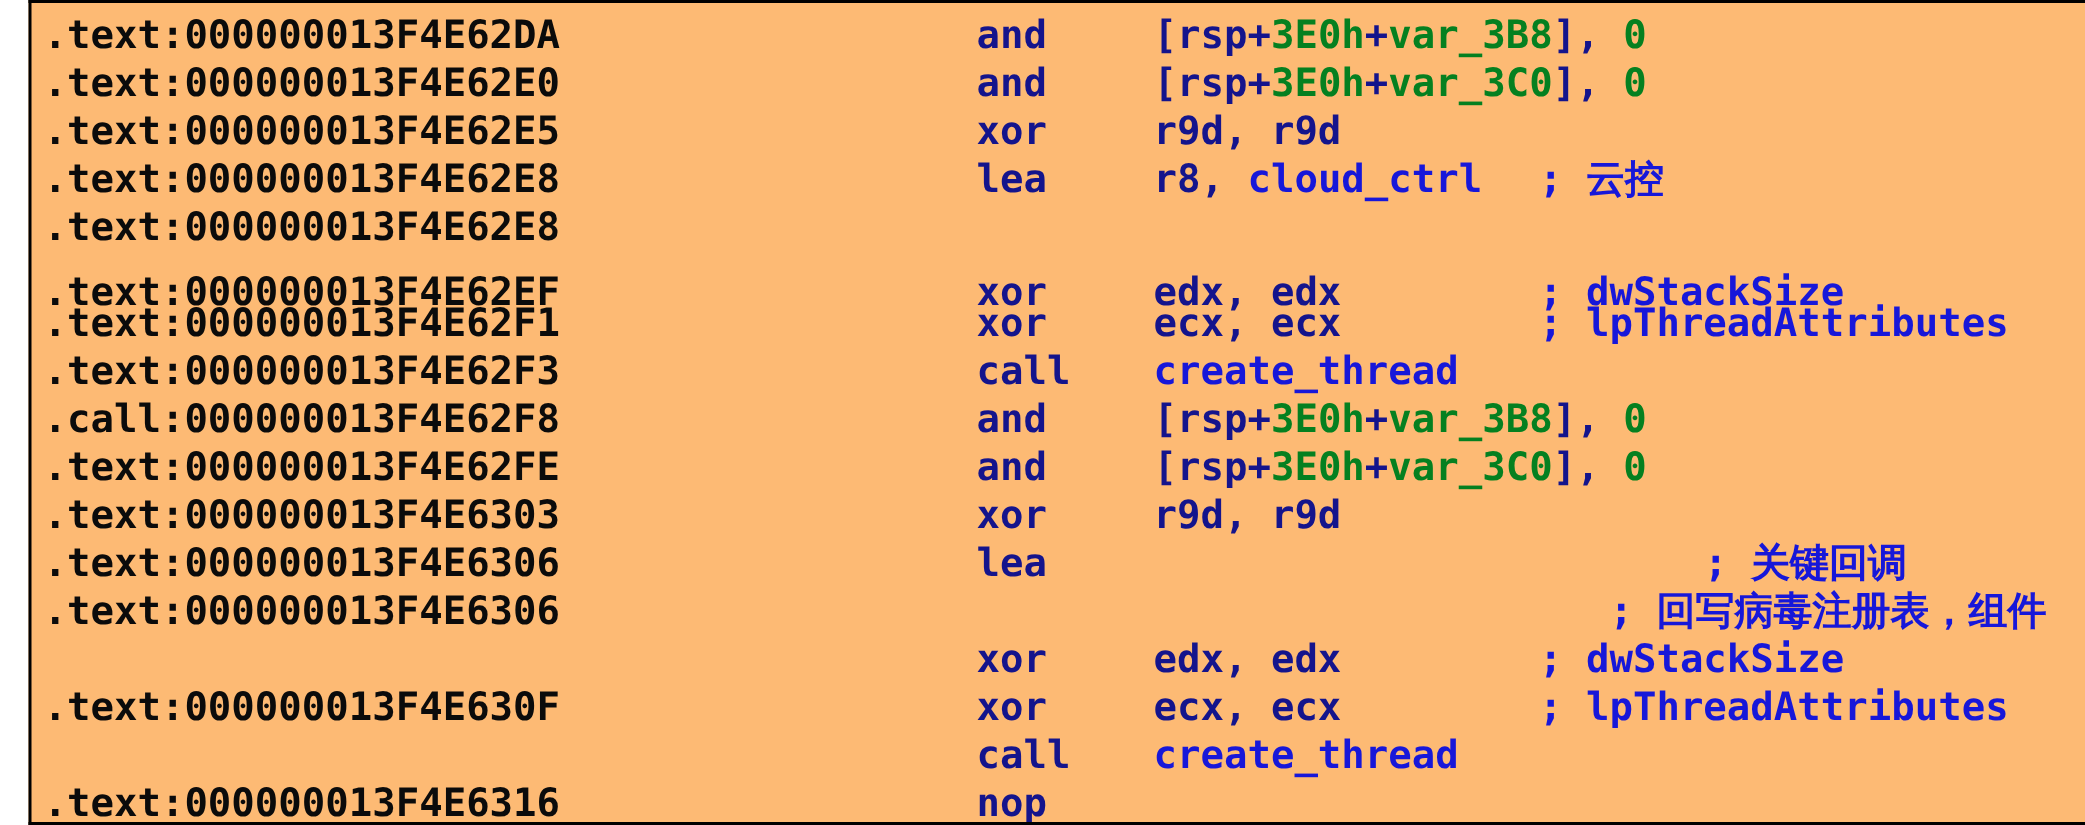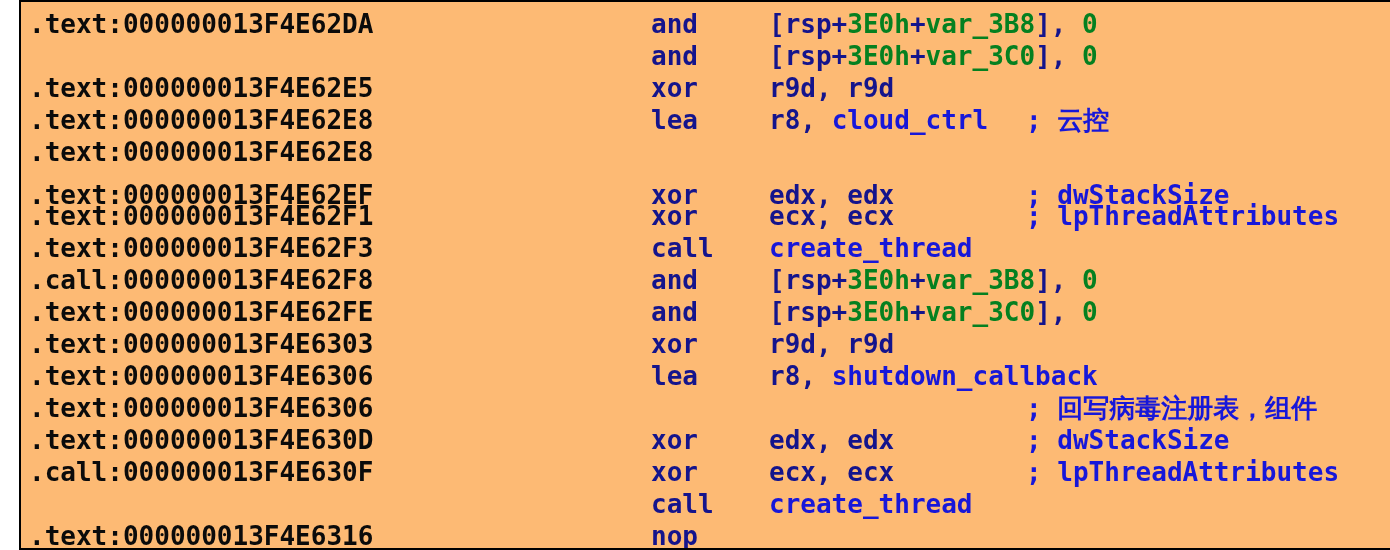--- a/index.html
+++ b/index.html
@@ -27,29 +27,29 @@
   .cmt{position:absolute;top:0;color:var(--c-blue);}
   .tk-n{color:var(--c-navy);}
   .tk-g{color:var(--c-green);}
   .tk-b{color:var(--c-blue);}
 </style>
 </head>
 <body>
 
 <div class="frame" style="--c-addr: #0b0b0b; --c-navy: #14148c; --c-green: #058020; --c-blue: #1717d9; background: #fdba74; margin-left: 19px;">
     <div class="line" style="top: 6px;"><span class="addr">.text:000000013F4E62DA</span><span class="mnem">and</span><span class="ops"><span class="tk-n">[rsp+</span><span class="tk-g">3E0h</span><span class="tk-n">+</span><span class="tk-g">var_3B8</span><span class="tk-n">], </span><span class="tk-g">0</span></span></div>
-    <div class="line" style="top: 38px;"><span class="mnem">and</span><span class="ops"><span class="tk-n">[rsp+</span><span class="tk-g">3E0h</span><span class="tk-n">+</span><span class="tk-g">var_3C0</span><span class="tk-n">], </span><span class="tk-g">0</span></span></div>
+    <div class="line" style="top: 38px;"><span class="addr">.text:000000013F4E62E0</span><span class="mnem">and</span><span class="ops"><span class="tk-n">[rsp+</span><span class="tk-g">3E0h</span><span class="tk-n">+</span><span class="tk-g">var_3C0</span><span class="tk-n">], </span><span class="tk-g">0</span></span></div>
     <div class="line" style="top: 70px;"><span class="addr">.text:000000013F4E62E5</span><span class="mnem">xor</span><span class="ops"><span class="tk-n">r9d, r9d</span></span></div>
     <div class="line" style="top: 102px;"><span class="addr">.text:000000013F4E62E8</span><span class="mnem">lea</span><span class="ops"><span class="tk-n">r8, </span><span class="tk-b">cloud_ctrl</span></span><span class="cmt cjk" style="left: 1005px;">; <span>云控</span></span></div>
     <div class="line" style="top: 134px;"><span class="addr">.text:000000013F4E62E8</span></div>
     <div class="line" style="top: 177px;"><span class="addr">.text:000000013F4E62EF</span><span class="mnem">xor</span><span class="ops"><span class="tk-n">edx, edx</span></span><span class="cmt" style="left: 1005px;">; <span>dwStackSize</span></span></div>
     <div class="line" style="top: 198px;"><span class="addr">.text:000000013F4E62F1</span><span class="mnem">xor</span><span class="ops"><span class="tk-n">ecx, ecx</span></span><span class="cmt" style="left: 1005px;">; <span>lpThreadAttributes</span></span></div>
     <div class="line" style="top: 230px; padding-left: 15px;"><span class="addr">.text:000000013F4E62F3</span><span class="mnem">call</span><span class="ops"><span class="tk-b">create_thread</span></span></div>
     <div class="line" style="top: 262px;"><span class="addr">.call:000000013F4E62F8</span><span class="mnem">and</span><span class="ops"><span class="tk-n">[rsp+</span><span class="tk-g">3E0h</span><span class="tk-n">+</span><span class="tk-g">var_3B8</span><span class="tk-n">], </span><span class="tk-g">0</span></span></div>
     <div class="line" style="top: 294px; text-decoration: underline;"><span class="addr">.text:000000013F4E62FE</span><span class="mnem">and</span><span class="ops"><span class="tk-n">[rsp+</span><span class="tk-g">3E0h</span><span class="tk-n">+</span><span class="tk-g">var_3C0</span><span class="tk-n">], </span><span class="tk-g">0</span></span></div>
     <div class="line" style="top: 326px;"><span class="addr">.text:000000013F4E6303</span><span class="mnem">xor</span><span class="ops"><span class="tk-n">r9d, r9d</span></span></div>
-    <div class="line" style="top: 358px;"><span class="addr">.text:000000013F4E6306</span><span class="mnem">lea</span><span class="ops"><span class="tk-n">r8, </span><span class="tk-b">shutdown_callback</span></span></div>
-    <div class="line" style="top: 390px;"><span class="addr">.text:000000013F4E6306</span><span class="cmt cjk" style="left: 1005px;">; <span>回写病毒注册表，组件</span></span></div>
-    <div class="line" style="top: 422px;"><span class="addr">.text:000000013F4E630D</span><span class="mnem">xor</span><span class="ops"><span class="tk-n">edx, edx</span></span><span class="cmt" style="left: 1005px;">; <span>dwStackSize</span></span></div>
-    <div class="line" style="top: 454px;"><span class="addr">.call:000000013F4E630F</span><span class="mnem">xor</span><span class="ops"><span class="tk-n">ecx, ecx</span></span><span class="cmt" style="left: 1005px;">; <span>lpThreadAttributes</span></span></div>
+    <div class="line" style="top: 358px;"><span class="addr">.text:000000013F4E6306</span><span class="mnem">lea</span><span class="cmt cjk" style="left: 1115px;">; <span>关键回调</span></span></div>
+    <div class="line" style="top: 390px;"><span class="addr">.text:000000013F4E6306</span><span class="cmt cjk" style="left: 1052px;">; <span>回写病毒注册表，组件</span></span></div>
+    <div class="line" style="top: 422px;"><span class="mnem">xor</span><span class="ops"><span class="tk-n">edx, edx</span></span><span class="cmt" style="left: 1005px;">; <span>dwStackSize</span></span></div>
+    <div class="line" style="top: 454px;"><span class="addr">.text:000000013F4E630F</span><span class="mnem">xor</span><span class="ops"><span class="tk-n">ecx, ecx</span></span><span class="cmt" style="left: 1005px;">; <span>lpThreadAttributes</span></span></div>
     <div class="line" style="top: 486px;"><span class="mnem">call</span><span class="ops"><span class="tk-b">create_thread</span></span></div>
     <div class="line" style="top: 518px;"><span class="addr">.text:000000013F4E6316</span><span class="mnem">nop</span></div>
   </div>
 
 </body></html>

